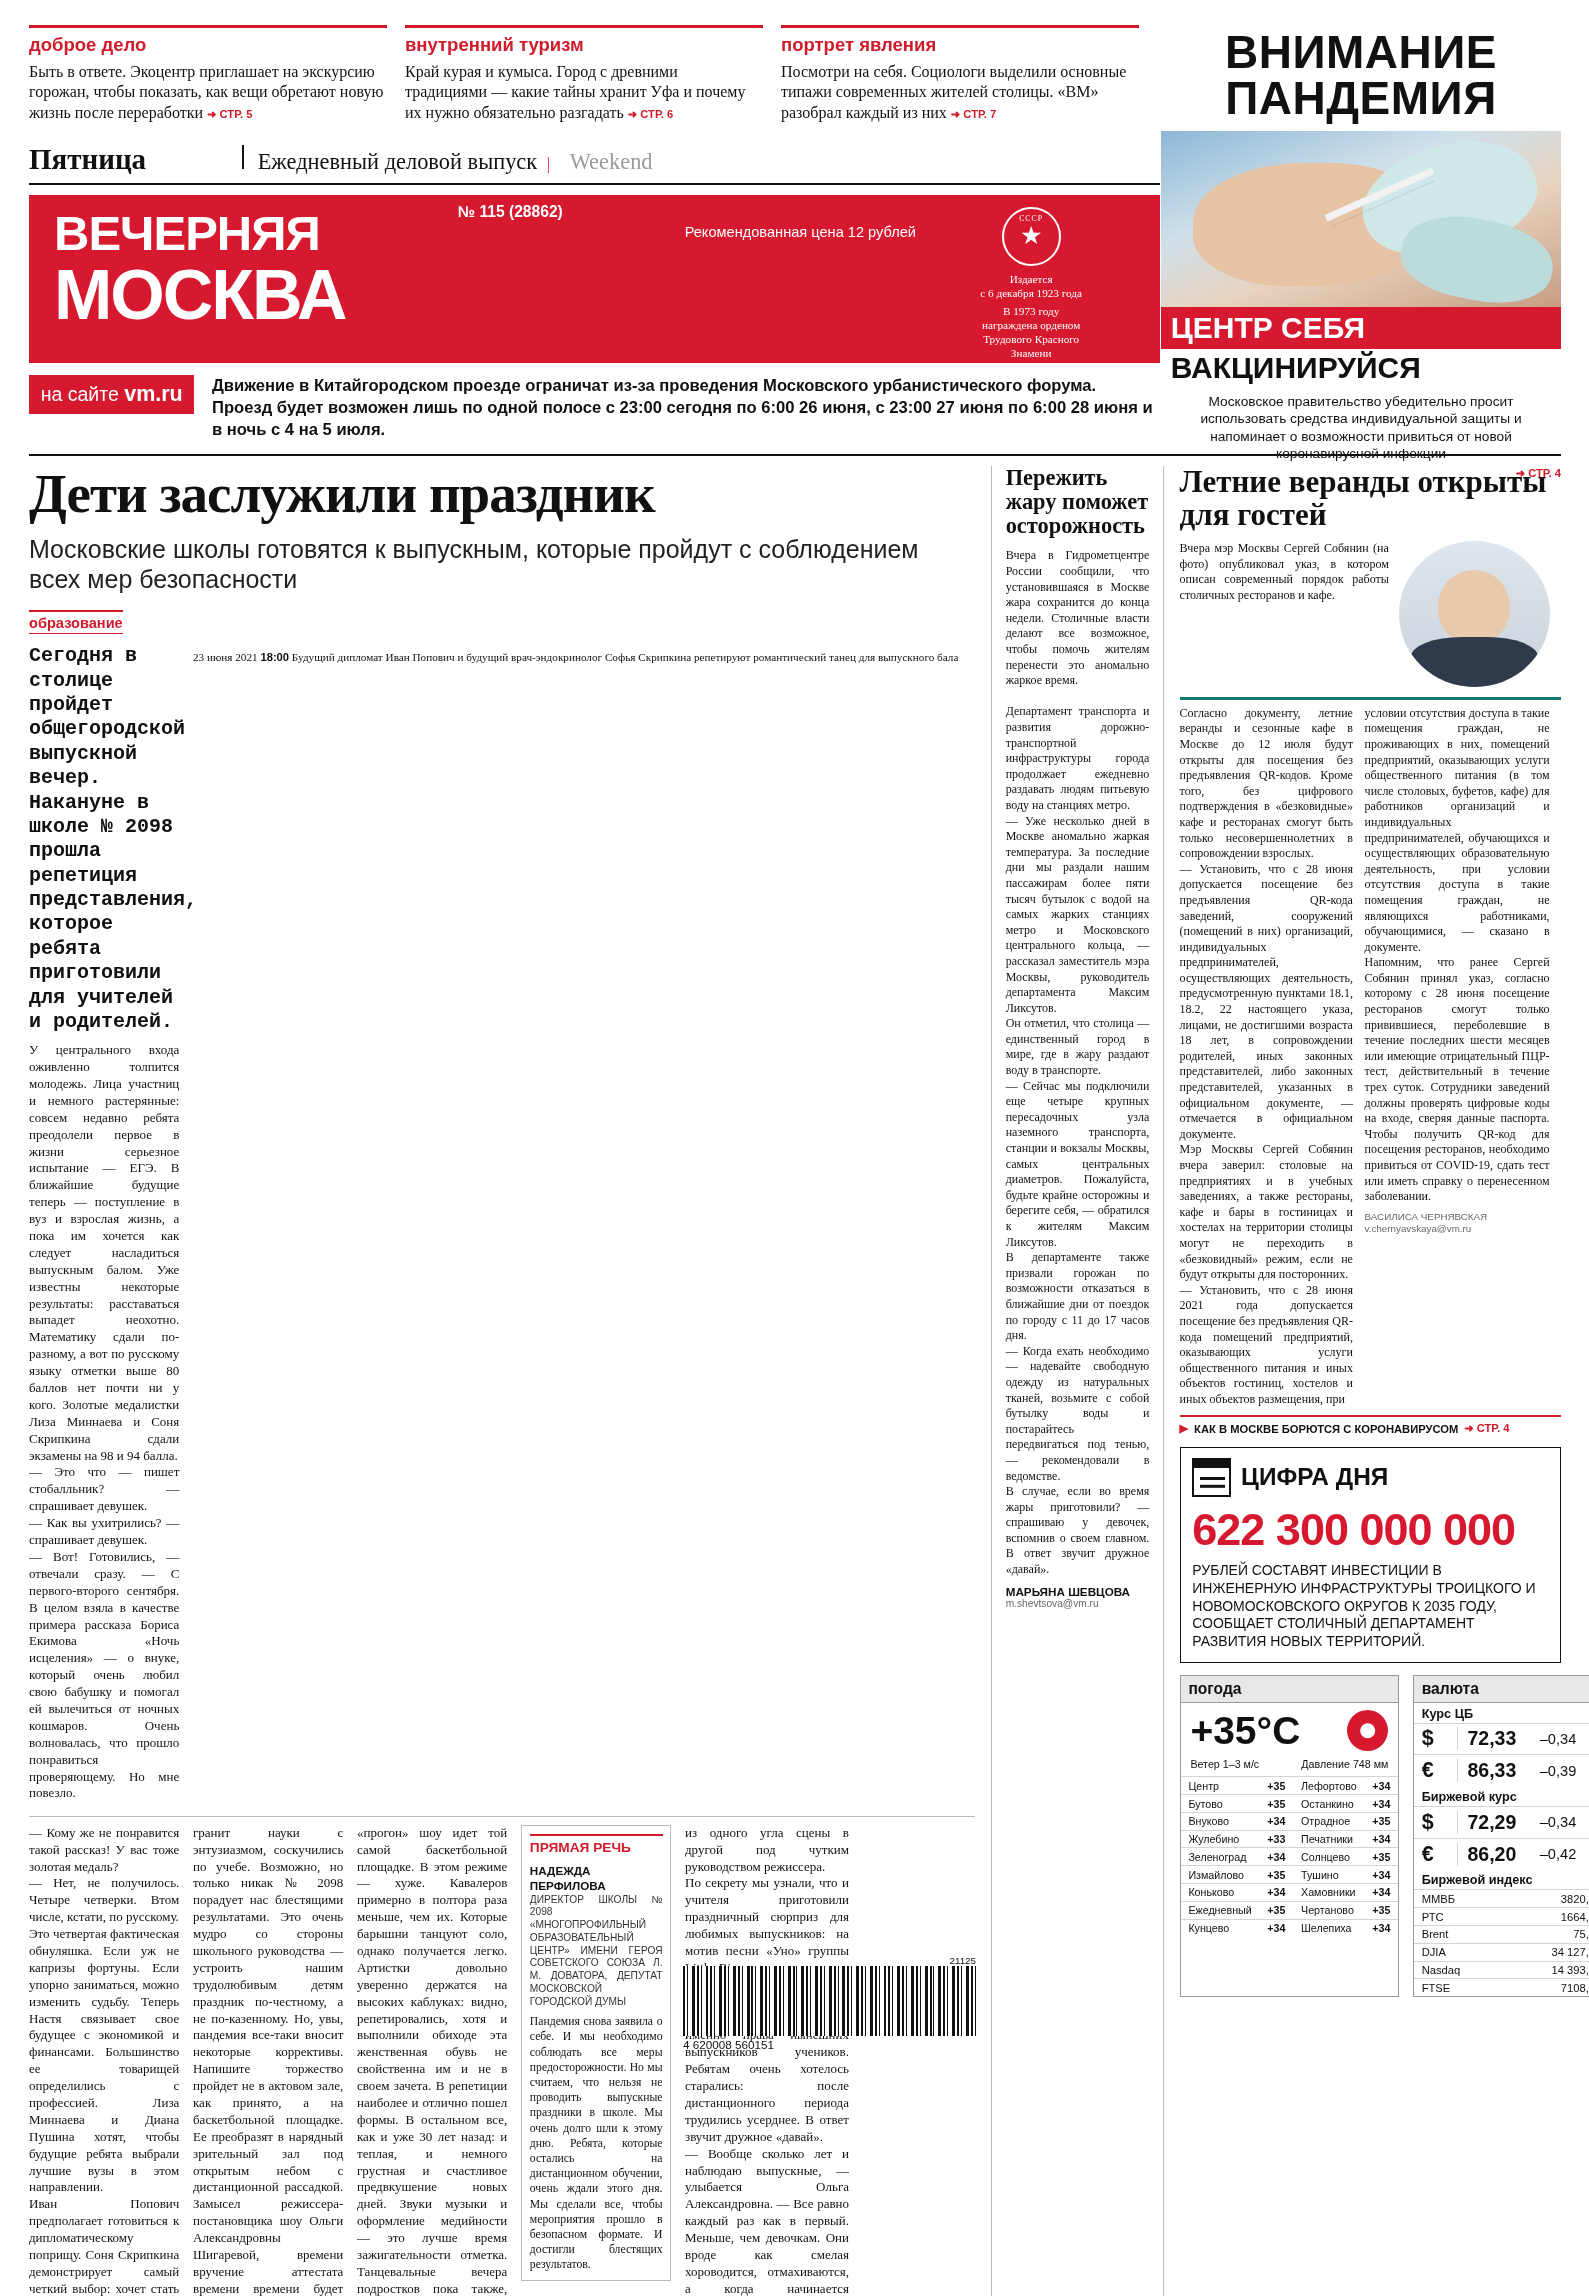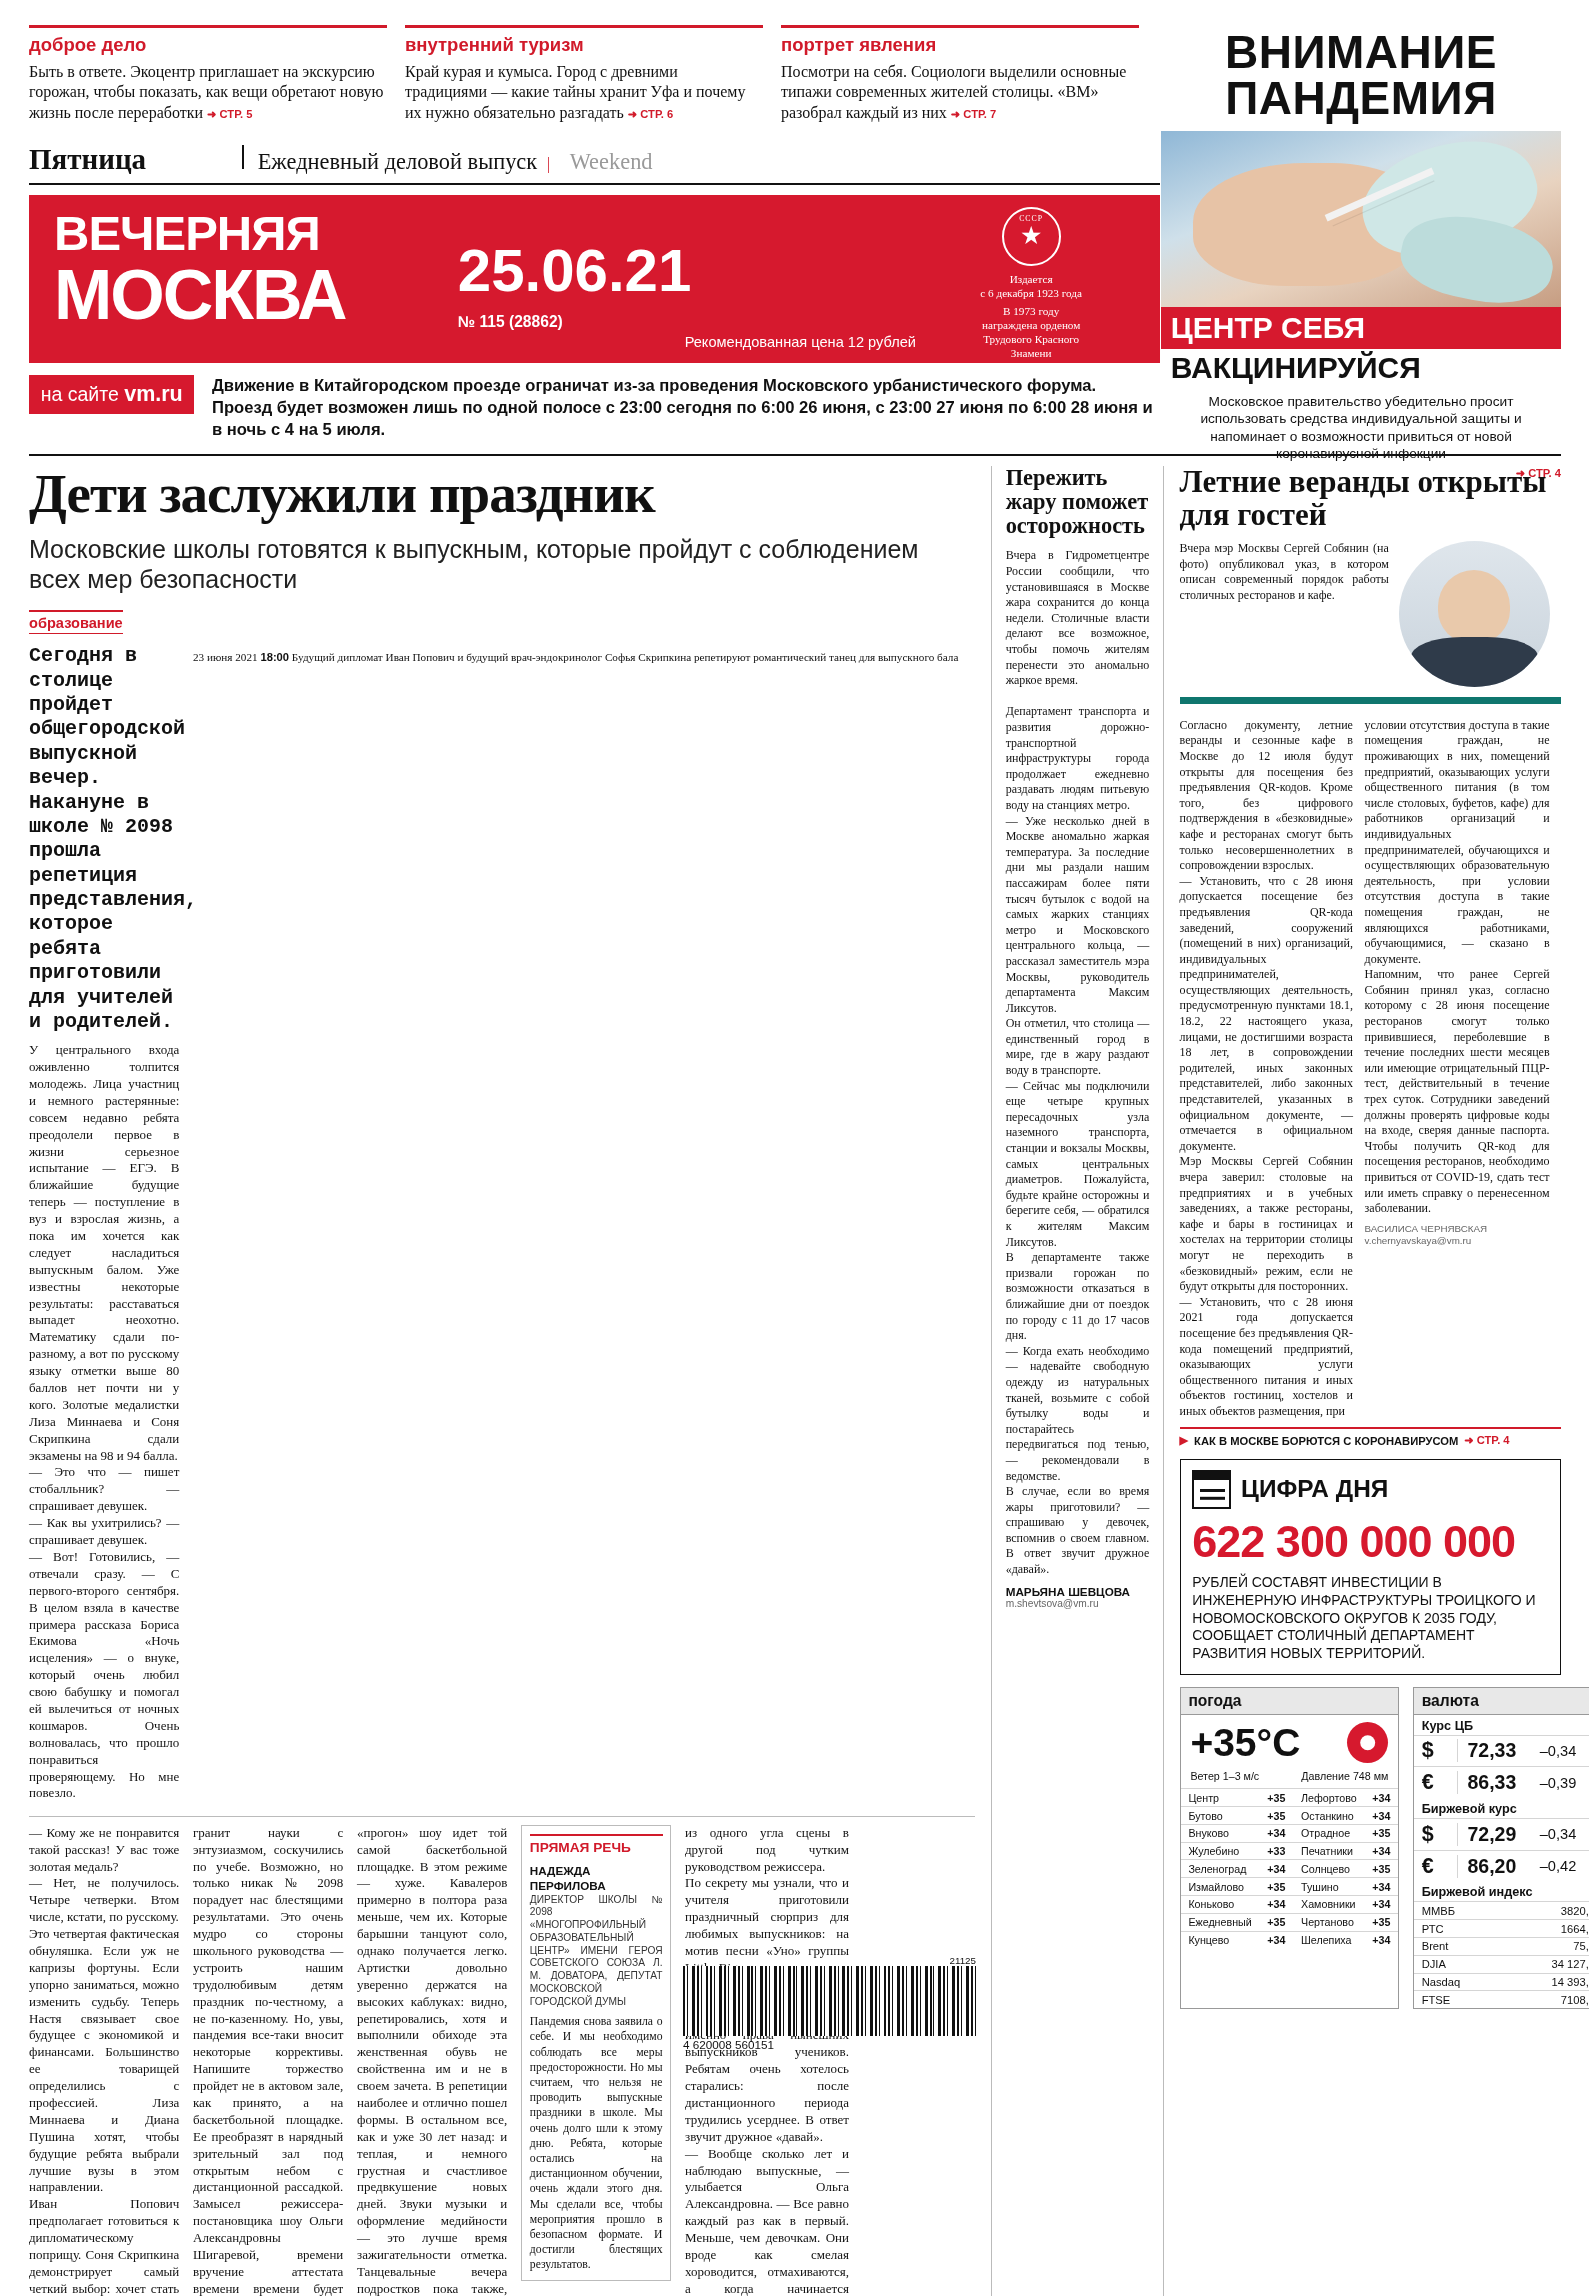--- a/index.html
+++ b/index.html
@@ -118,21 +118,21 @@
   .midbody { font-size:12px; line-height:1.30; text-align:justify; margin-top:9.8px;}
 
   
   .rhead { font-family:"Liberation Serif",serif; font-weight:bold; font-size:31px; line-height:1.05;}
   .rrow { display:flex; margin-top:9.8px; }
   .rlede { font-size:12px; line-height:1.3; text-align:justify; width:219px; padding-right:9.8px;}
   .portrait { width:151px; }
   .portrait .img { width:151px; height:146px; background:linear-gradient(180deg,#dfe6ec,#c9d3dc); border-radius:50%; position:relative; overflow:hidden;}
   .portrait .face { position:absolute; left:26%; top:20%; width:48%; height:50%; background:#e9c9ab; border-radius:50% 50% 45% 45%;}
   .portrait .suit { position:absolute; left:8%; bottom:0; width:84%; height:34%; background:#2f3b4a; border-radius:40% 40% 0 0;}
-  .rcols { display:flex; margin-top:9.8px; border-top:7px solid #0f766e; padding-top:14px;}
+  .rcols { display:flex; margin-top:9.8px; border-top:3px solid #0f766e; padding-top:6px;}
   .rcol { width:185px; padding-right:11.7px; font-size:12px; line-height:1.30; text-align:justify;}
   .rcol.last{ padding-right:0;}
   .rauthor { font-family:"Liberation Sans",sans-serif; font-weight:bold; font-size:11.2px; margin-top:5.9px;}
   .rauthor span { display:block; font-weight:normal; color:#666; font-size:9.8px;}
   .rednote { border-top:2px solid #d11a2a; margin-top:7.8px; padding-top:4.9px; display:flex; align-items:center; gap:5.9px;
      font-family:"Liberation Sans",sans-serif; font-weight:bold; font-size:11.2px;}
   .rednote .arrow { color:#d11a2a; }
   .rednote .pg { color:#d11a2a; }
 
   
@@ -209,21 +209,20 @@
       <div class="pipe">|</div>
       <div class="weekend">Weekend</div>
     </div>
 
     <div class="masthead">
       <div class="mh-left">
         <div class="l1">ВЕЧЕРНЯЯ</div>
         <div class="l2">МОСКВА</div>
       </div>
       <div class="mh-mid">
-        <div class="mh-date">25.06.21</div>
         <div class="mh-issue">№ 115 (28862)</div>
         <div class="mh-price">Рекомендованная цена 12 рублей</div>
       </div>
       <div class="mh-right">
         <div class="emblem">
             <span class="ussr">СССР</span>
           </div>
         <div style="white-space:pre-line">Издается
 с 6 декабря 1923 года</div>
         <div style="white-space:pre-line; margin-top:3.9px">В 1973 году

